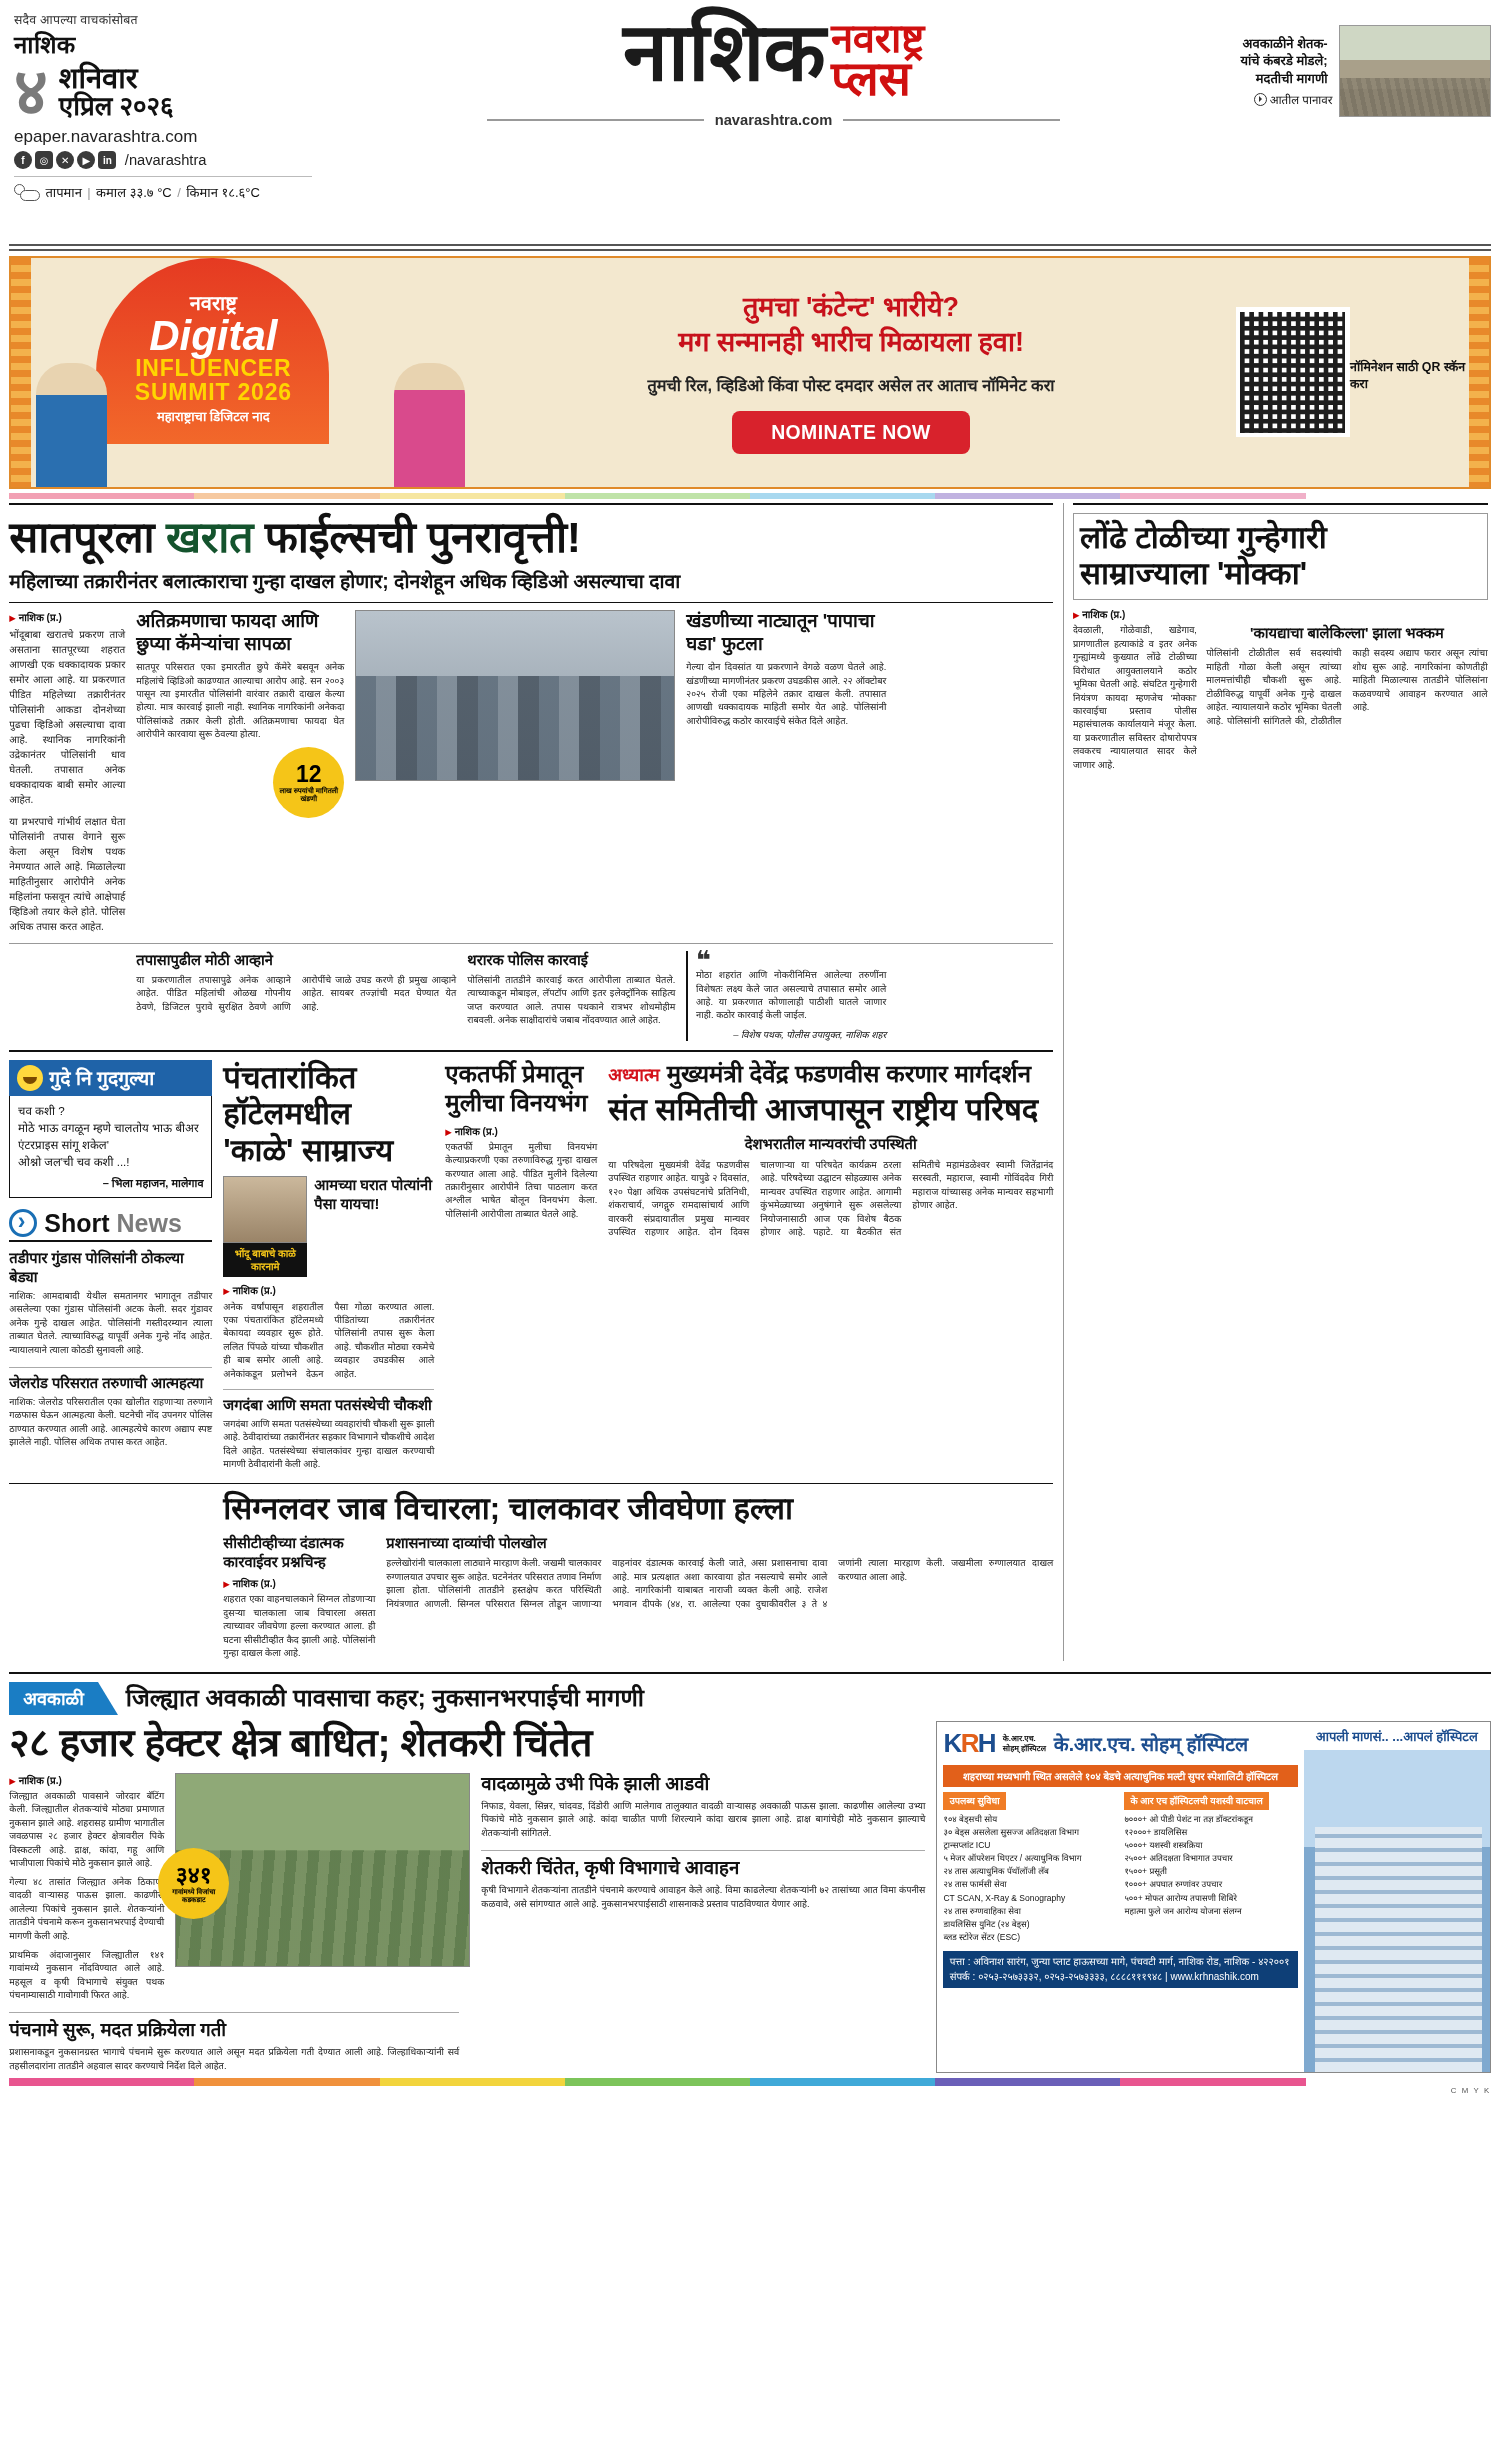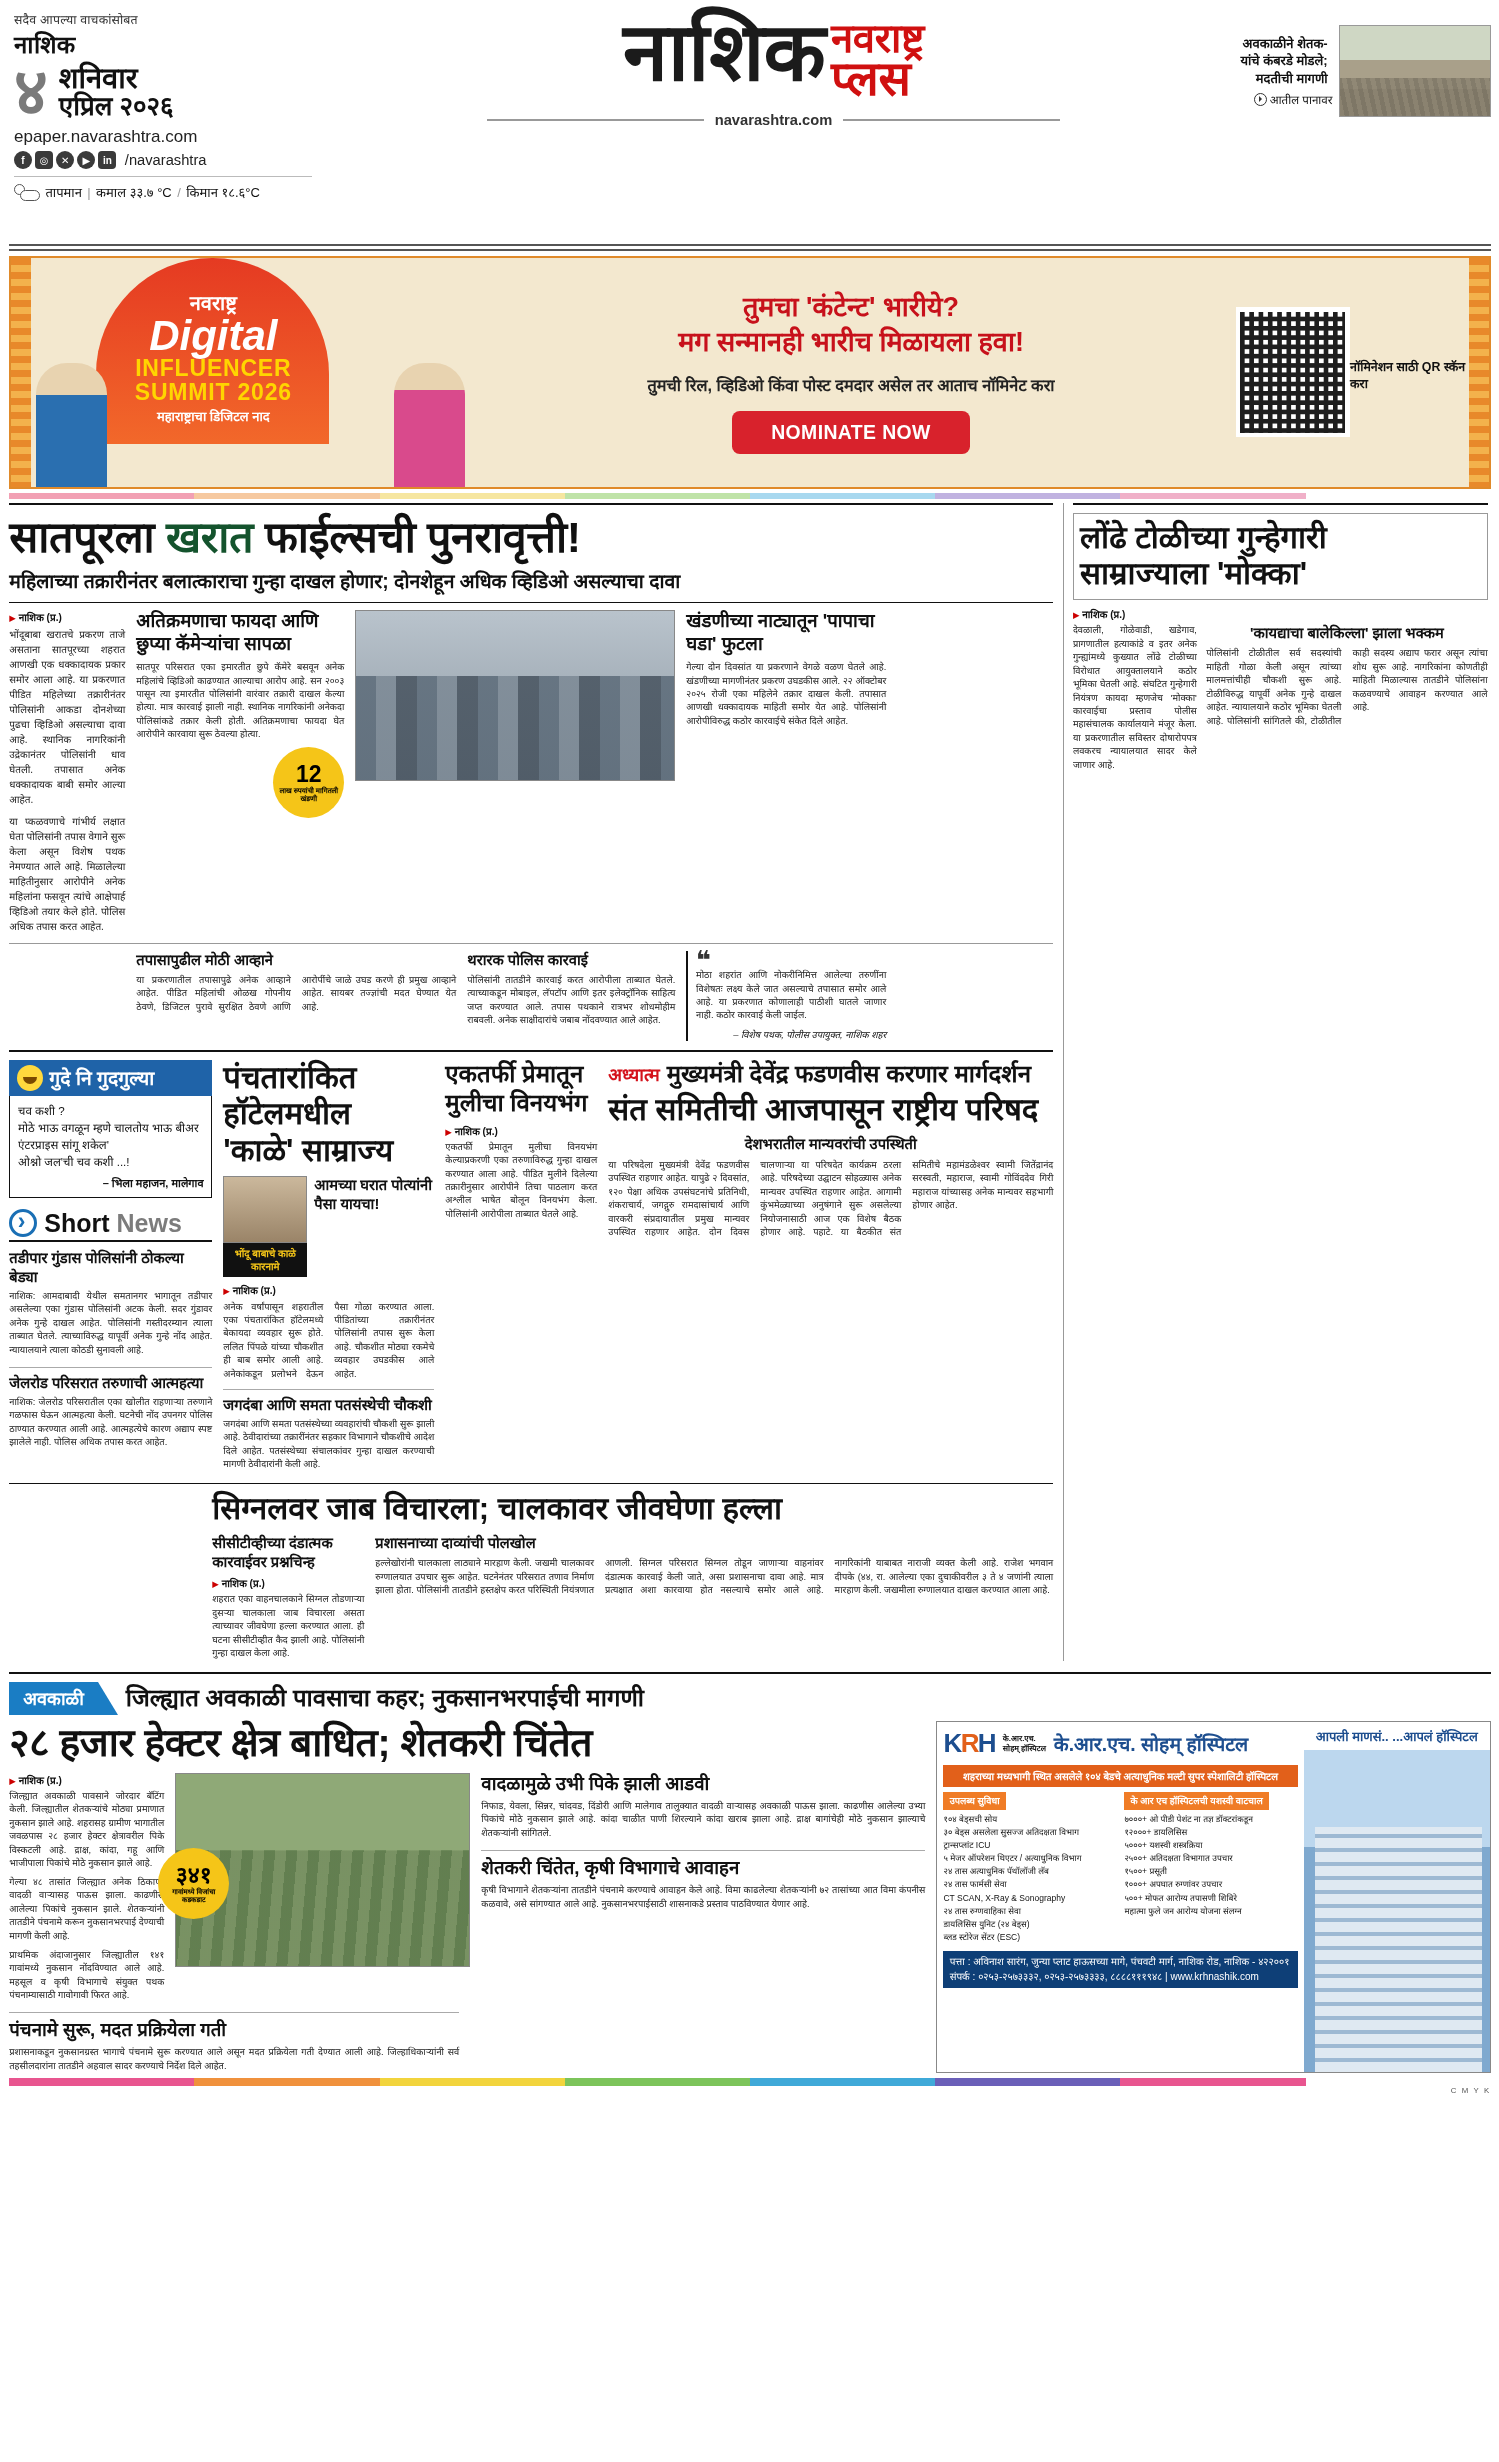--- a/index.html
+++ b/index.html
@@ -289,21 +289,21 @@
       </div>
       <div class="hl-sub">महिलाच्या तक्रारीनंतर बलात्काराचा गुन्हा दाखल होणार; दोनशेहून अधिक व्हिडिओ असल्याचा दावा</div>
 
       <div style="display:flex; gap:11px; margin-top:7.8px;">
 
         <div style="width:116px">
           <div class="byline">
             <span class="tri">▶</span> <span>नाशिक  (प्र.)</span>
           </div>
           <div class="body-txt">भोंदूबाबा खरातचे प्रकरण ताजे असताना सातपूरच्या शहरात आणखी एक धक्कादायक प्रकार समोर आला आहे. या प्रकरणात पीडित महिलेच्या तक्रारीनंतर पोलिसांनी आकडा दोनशेच्या पुढचा व्हिडिओ असल्याचा दावा आहे. स्थानिक नागरिकांनी उद्रेकानंतर पोलिसांनी धाव घेतली. तपासात अनेक धक्कादायक बाबी समोर आल्या आहेत.</div>
-          <div class="body-txt" style="margin-top:6.2px">या प्कळवणाचे गांभीर्य लक्षात घेता पोलिसांनी तपास वेगाने सुरू केला असून विशेष पथक नेमण्यात आले आहे. मिळालेल्या माहितीनुसार आरोपीने अनेक महिलांना फसवून त्यांचे आक्षेपार्ह व्हिडिओ तयार केले होते. पोलिस अधिक तपास करत आहेत.</div>
+          <div class="body-txt" style="margin-top:6.2px">या प्नभरपाचे गांभीर्य लक्षात घेता पोलिसांनी तपास वेगाने सुरू केला असून विशेष पथक नेमण्यात आले आहे. मिळालेल्या माहितीनुसार आरोपीने अनेक महिलांना फसवून त्यांचे आक्षेपार्ह व्हिडिओ तयार केले होते. पोलिस अधिक तपास करत आहेत.</div>
         </div>
 
         <div style="width:208px">
           <div class="hl-4">अतिक्रमणाचा फायदा आणि छुप्या कॅमेऱ्यांचा सापळा</div>
           <div class="body-txt sm" style="margin-top:5.4px">सातपूर परिसरात एका इमारतीत छुपे कॅमेरे बसवून अनेक महिलांचे व्हिडिओ काढण्यात आल्याचा आरोप आहे. सन २००३ पासून त्या इमारतीत पोलिसांनी वारंवार तक्रारी दाखल केल्या होत्या. मात्र कारवाई झाली नाही. स्थानिक नागरिकांनी अनेकदा पोलिसांकडे तक्रार केली होती. अतिक्रमणाचा फायदा घेत आरोपीने कारवाया सुरू ठेवल्या होत्या.</div>
           <div style="display:flex; justify-content:flex-end; margin-top:4.7px">
             <div class="badge-circle">
               <span class="num">12</span>
               <span class="txt">लाख रुपयांची मागितली खंडणी</span>
             </div>
@@ -413,21 +413,21 @@
           <div class="hl-2" style="margin-top:3.1px">संत समितीची आजपासून राष्ट्रीय परिषद</div>
           <div class="hl-5" style="margin-top:7px; text-align:center">देशभरातील मान्यवरांची उपस्थिती</div>
           <div class="body-txt sm cols3" style="margin-top:5.4px">
             <span>या परिषदेला मुख्यमंत्री देवेंद्र फडणवीस उपस्थित राहणार आहेत. यापुढे २ दिवसांत, १२० पेक्षा अधिक उपसंघटनांचे प्रतिनिधी, शंकराचार्य, जगद्गुरु रामदासांचार्य आणि वारकरी संप्रदायातील प्रमुख मान्यवर उपस्थित राहणार आहेत.</span>
             <span>दोन दिवस चालणाऱ्या या परिषदेत कार्यक्रम ठरला आहे. परिषदेच्या उद्घाटन सोहळ्यास अनेक मान्यवर उपस्थित राहणार आहेत. आगामी कुंभमेळ्याच्या अनुषंगाने सुरू असलेल्या नियोजनासाठी आज एक विशेष बैठक होणार आहे.</span>
             <span>पहाटे. या बैठकीत संत समितीचे महामंडळेश्वर स्वामी जितेंद्रानंद सरस्वती, महाराज, स्वामी गोविंददेव गिरी महाराज यांच्यासह अनेक मान्यवर सहभागी होणार आहेत.</span>
           </div>
         </div>
       </div>
 
-      <div style="margin-top:11px; border-top:1.6px solid #111; padding-top:7px; display:flex; ">
+      <div style="margin-top:11px; border-top:1.6px solid #111; padding-top:7px; display:flex; gap:11px">
         <div style="width:203px"></div>
         <div style="flex:1">
           <div class="hl-2">सिग्नलवर जाब विचारला; चालकावर जीवघेणा हल्ला</div>
           <div style="display:flex; gap:11px; margin-top:7px">
             <div style="width:152px">
               <div class="hl-5">सीसीटीव्हीच्या दंडात्मक कारवाईवर प्रश्नचिन्ह</div>
               <div class="byline" style="margin-top:5.4px">
                 <span class="tri">▶</span> <span>नाशिक  (प्र.)</span>
               </div>
               <div class="body-txt sm">शहरात एका वाहनचालकाने सिग्नल तोडणाऱ्या दुसऱ्या चालकाला जाब विचारला असता त्याच्यावर जीवघेणा हल्ला करण्यात आला. ही घटना सीसीटीव्हीत कैद झाली आहे. पोलिसांनी गुन्हा दाखल केला आहे.</div>

